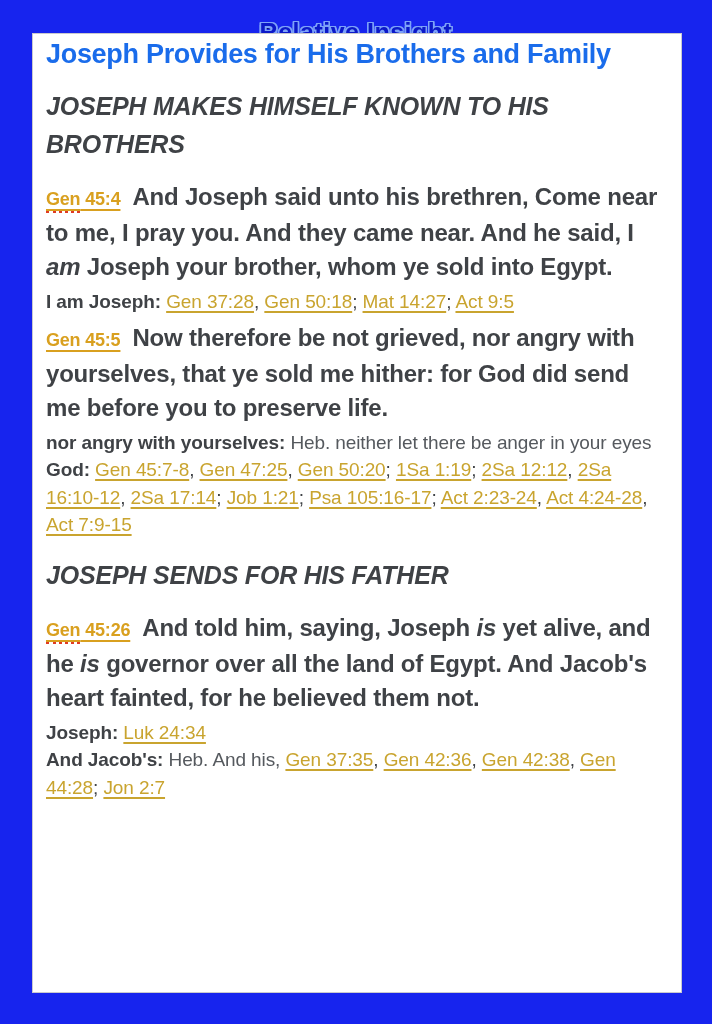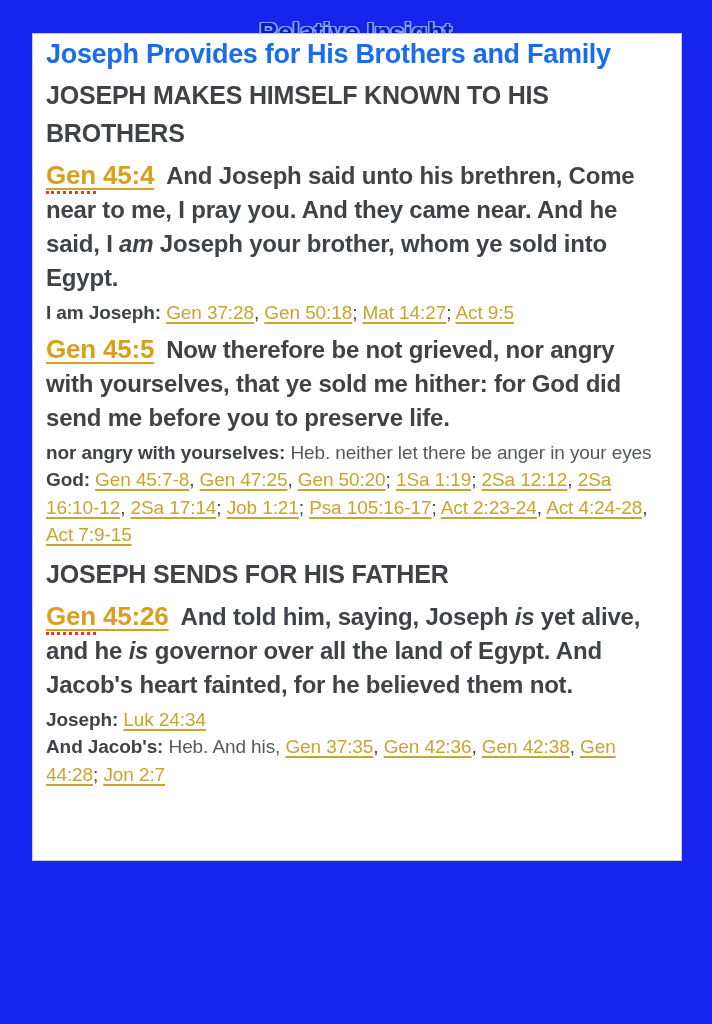--- a/index.html
+++ b/index.html
@@ -33,46 +33,46 @@
        1.5px -1.5px 0 var(--header_outline),
       -1.5px  1.5px 0 var(--header_outline),
        1.5px  1.5px 0 var(--header_outline),
        0 -1.5px 0 var(--header_outline),
        0  1.5px 0 var(--header_outline),
       -1.5px 0 0 var(--header_outline),
        1.5px 0 0 var(--header_outline),
        0 3px 1px var(--header_shadow);
   }
   .card{
-    position:absolute;left:32px;top:33px;width:650px;height:828px;
+    position:absolute;left:32px;top:33px;width:650px;height:960px;
     background:var(--card_bg);
     border:1px solid #c9c9ce;
     box-sizing:border-box;
     padding:3px 13px 0 13px;
     overflow:hidden;
   }
   .card-title{
     color:var(--title_blue);
     font-size:27px;font-weight:700;line-height:32px;
     letter-spacing:-0.3px;margin:1px 0 3px 0;
   }
   .section-heading{
     color:var(--text_dark);
     font-size:25px;font-weight:700;line-height:38px;
-    letter-spacing:-0.2px;margin:6px 0;
+    letter-spacing:-0.2px;margin:17px 0;font-style:italic;
   }
   .verse{
     color:var(--text_dark);
     font-size:24px;font-weight:700;line-height:34px;
     letter-spacing:-0.2px;margin:5px 0 4px 0;
   }
   .verse em{font-style:italic;}
   .vref{
     color:var(--ref_gold);
-    font-size:26px;font-weight:700;
+    font-size:18px;font-weight:700;
     margin-right:12px;
     text-decoration:underline;
     text-decoration-thickness:2px;
     text-underline-offset:4px;
     cursor:pointer;
   }
   .sq{border-bottom:3px dotted var(--squiggle_red);padding-bottom:1px;}
   .note{
     color:var(--text_dark);
     font-size:19px;line-height:27.5px;letter-spacing:-0.1px;

